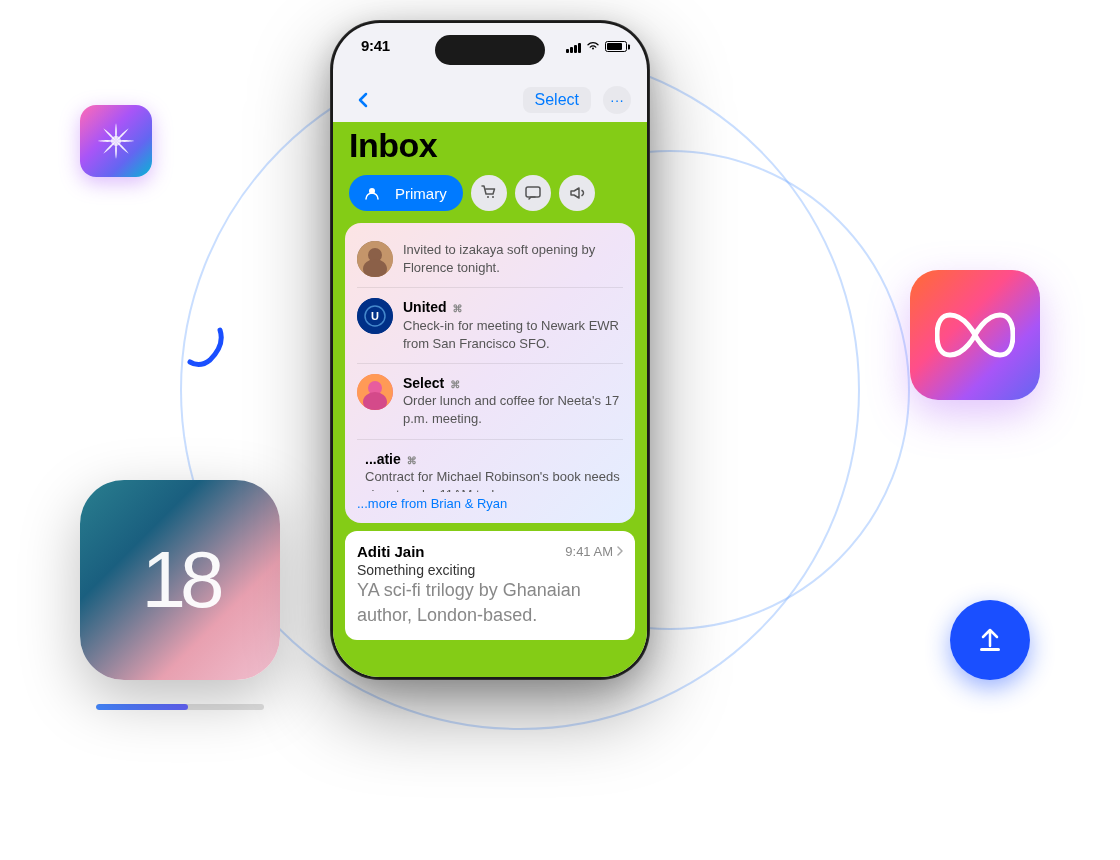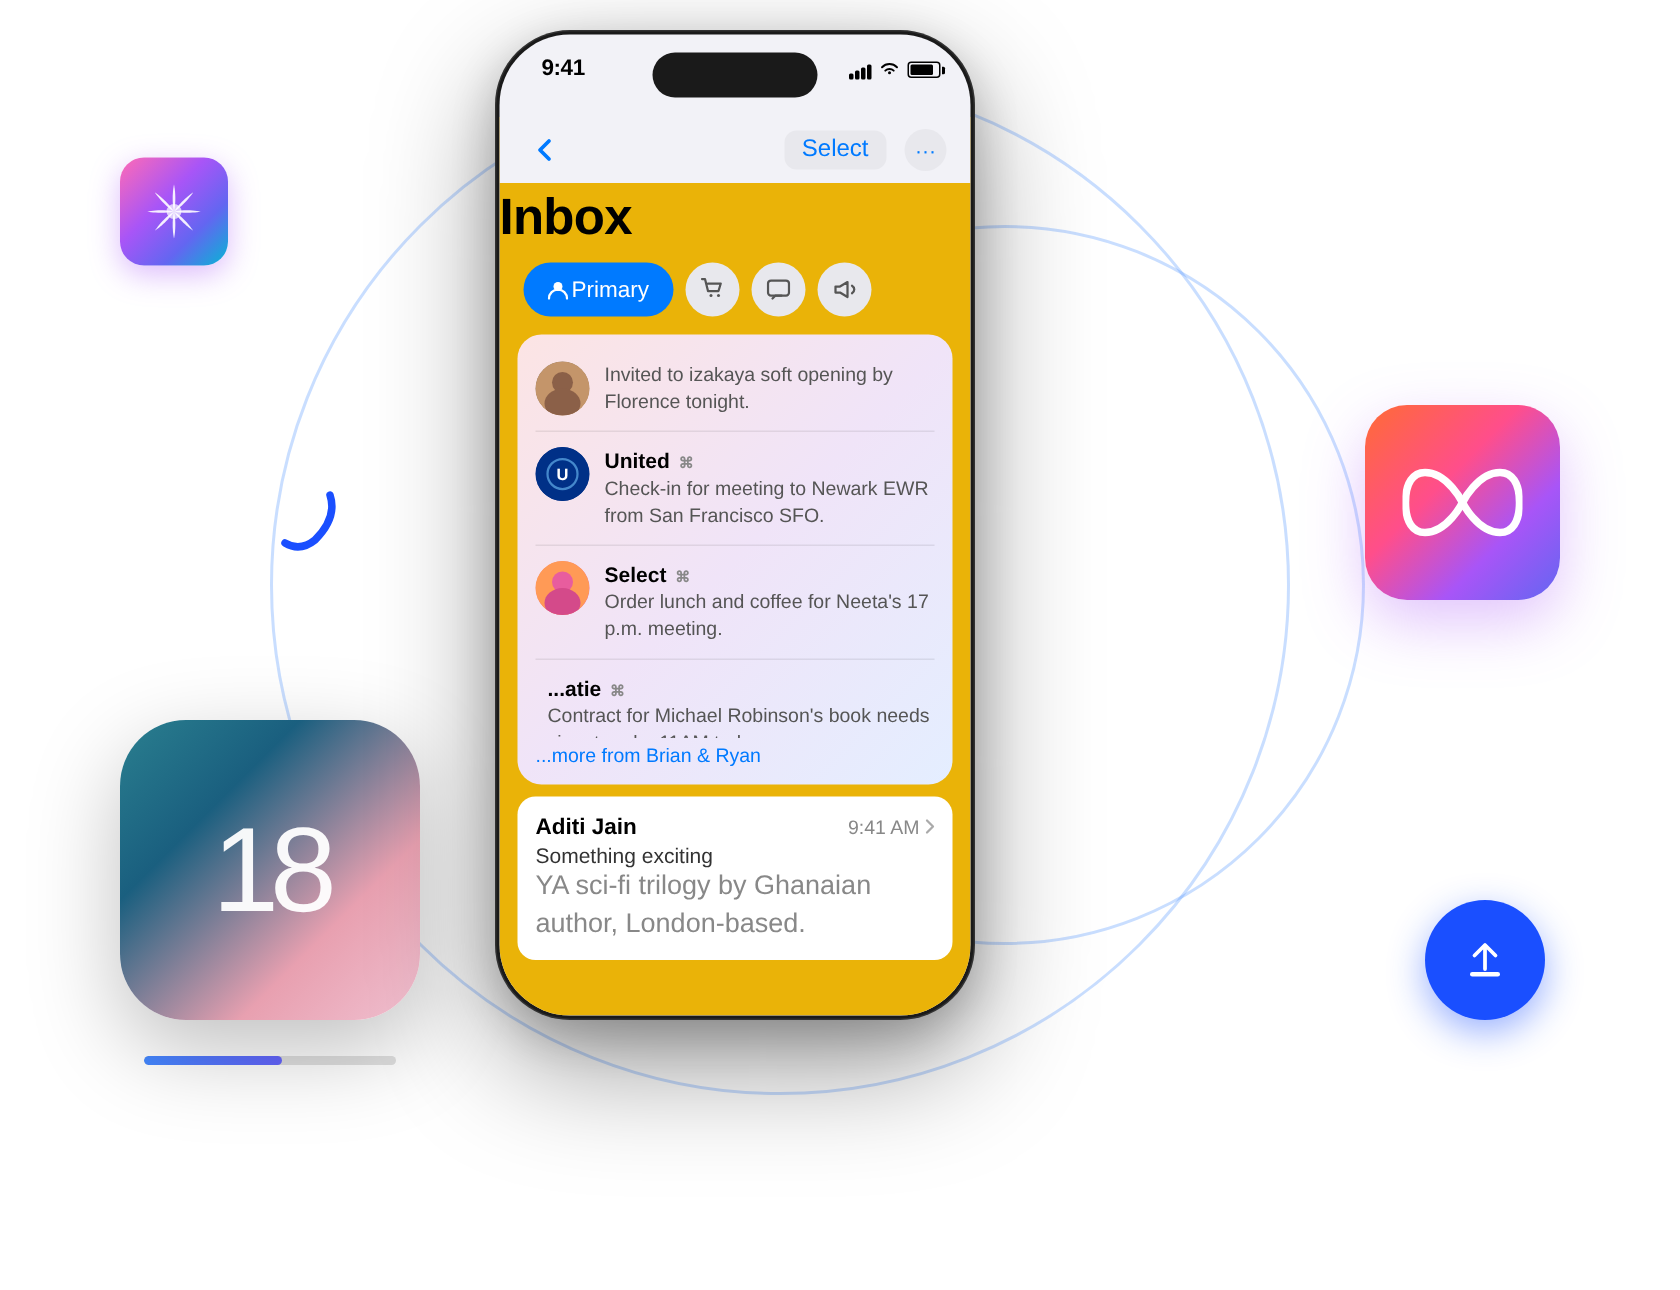--- a/index.html
+++ b/index.html
@@ -144,21 +144,21 @@
       border-radius: 1px;
     }
 
     
     .mail-content {
       position: absolute;
       top: 55px;
       left: 0;
       right: 0;
       bottom: 0;
-      background: #eab308;
+      background: #84cc16;
       overflow: hidden;
     }
 
     
     .nav-bar {
       display: flex;
       align-items: center;
       justify-content: space-between;
       padding: 8px 16px;
       background: #f2f2f7;
@@ -195,38 +195,38 @@
       align-items: center;
       justify-content: center;
       font-size: 14px;
     }
 
     
     .inbox-title {
       font-size: 34px;
       font-weight: 700;
       color: #000;
-      padding: 4px 0 10px;
+      padding: 4px 16px 10px;
       letter-spacing: -0.5px;
     }
 
     
     .filter-tabs {
       display: flex;
       align-items: center;
       gap: 8px;
       padding: 0 16px 12px;
     }
     .filter-tab {
       height: 36px;
       border-radius: 18px;
       display: flex;
       align-items: center;
       justify-content: center;
-      gap: 2px;
+      gap: 16px;
     }
     .filter-tab-primary {
       background: #007AFF;
       color: #fff;
       padding: 0 16px;
       font-size: 15px;
       font-weight: 500;
     }
     .filter-tab-icon {
       width: 36px;

